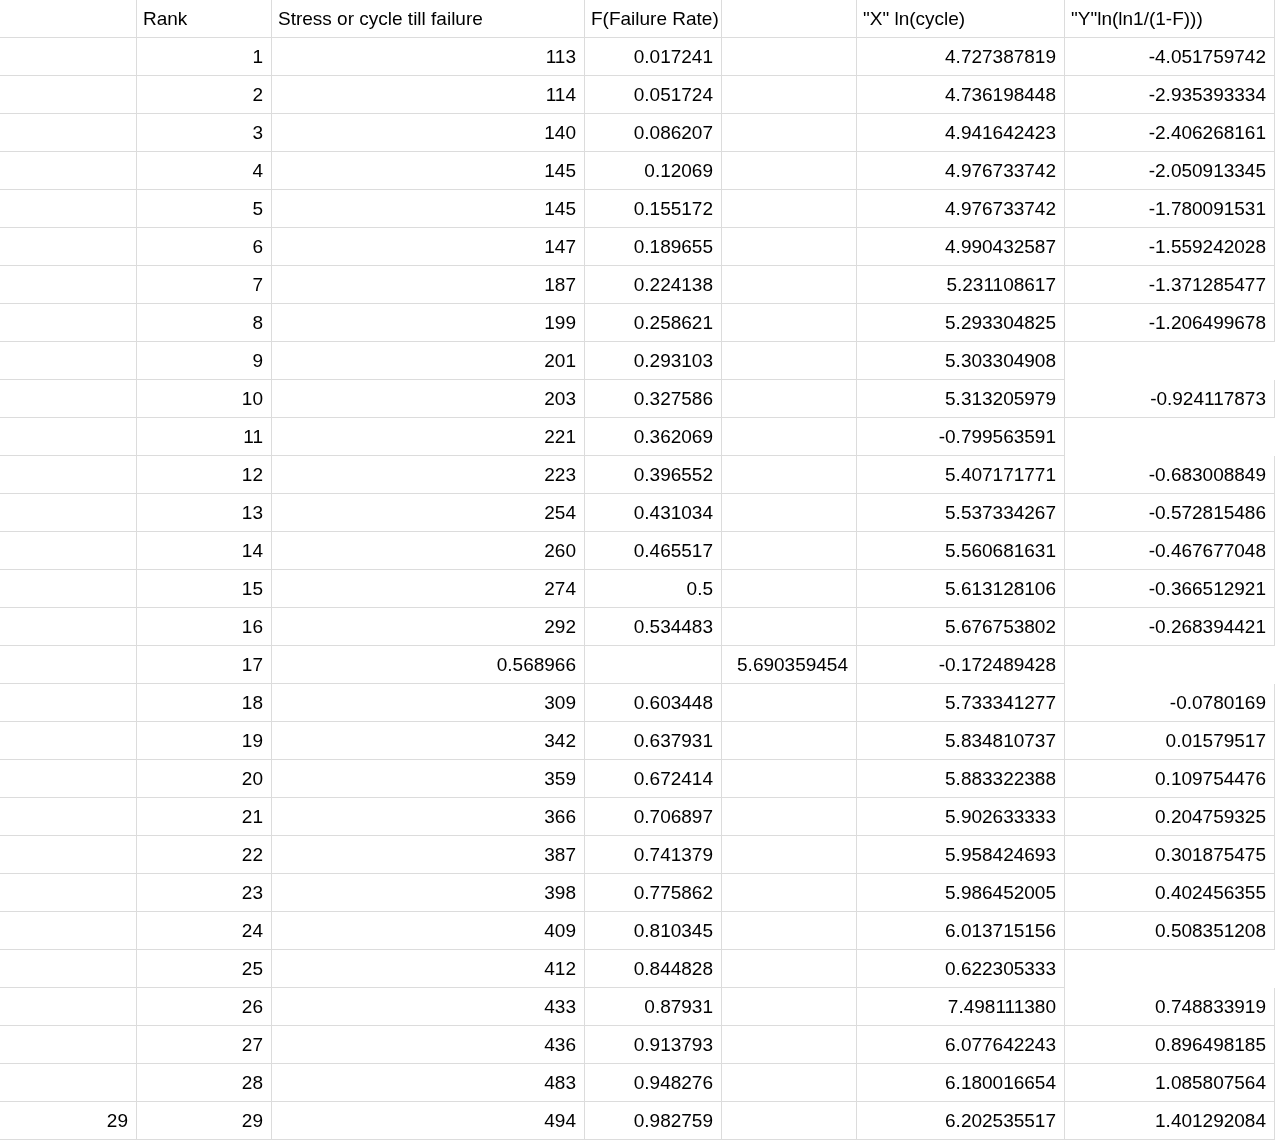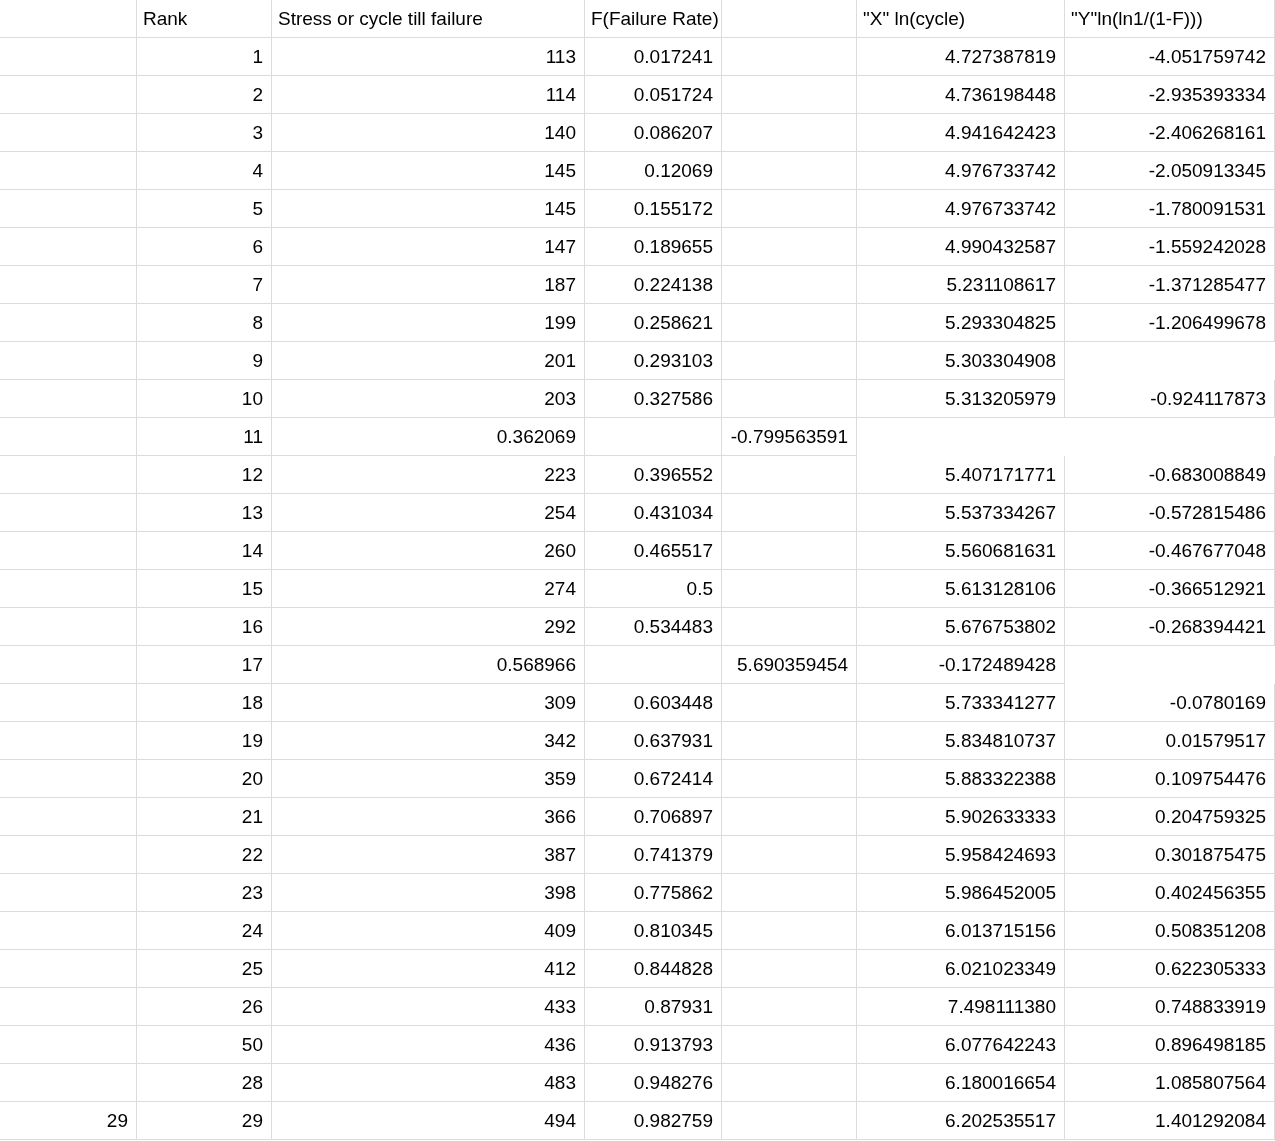--- a/index.html
+++ b/index.html
@@ -140,20 +140,21 @@
         <div class="cell num">10</div>
         <div class="cell num">203</div>
         <div class="cell num">0.327586</div>
         <div class="cell"></div>
         <div class="cell num">5.313205979</div>
         <div class="cell num">-0.924117873</div>
       </div>
       <div class="row">
         <div class="cell"></div>
         <div class="cell num">11</div>
+        <div class="cell num">221</div>
         <div class="cell num">0.362069</div>
         <div class="cell"></div>
         <div class="cell num">-0.799563591</div>
       </div>
       <div class="row">
         <div class="cell"></div>
         <div class="cell num">12</div>
         <div class="cell num">223</div>
         <div class="cell num">0.396552</div>
         <div class="cell"></div>
@@ -266,35 +267,34 @@
         <div class="cell"></div>
         <div class="cell num">6.013715156</div>
         <div class="cell num">0.508351208</div>
       </div>
       <div class="row">
         <div class="cell"></div>
         <div class="cell num">25</div>
         <div class="cell num">412</div>
         <div class="cell num">0.844828</div>
         <div class="cell"></div>
-        <div class="cell num">6.021023349</div>
         <div class="cell num">0.622305333</div>
       </div>
       <div class="row">
         <div class="cell"></div>
         <div class="cell num">26</div>
         <div class="cell num">433</div>
         <div class="cell num">0.87931</div>
         <div class="cell"></div>
         <div class="cell num">7.498111380</div>
         <div class="cell num">0.748833919</div>
       </div>
       <div class="row">
         <div class="cell"></div>
-        <div class="cell num">50</div>
+        <div class="cell num">27</div>
         <div class="cell num">436</div>
         <div class="cell num">0.913793</div>
         <div class="cell"></div>
         <div class="cell num">6.077642243</div>
         <div class="cell num">0.896498185</div>
       </div>
       <div class="row">
         <div class="cell"></div>
         <div class="cell num">28</div>
         <div class="cell num">483</div>

